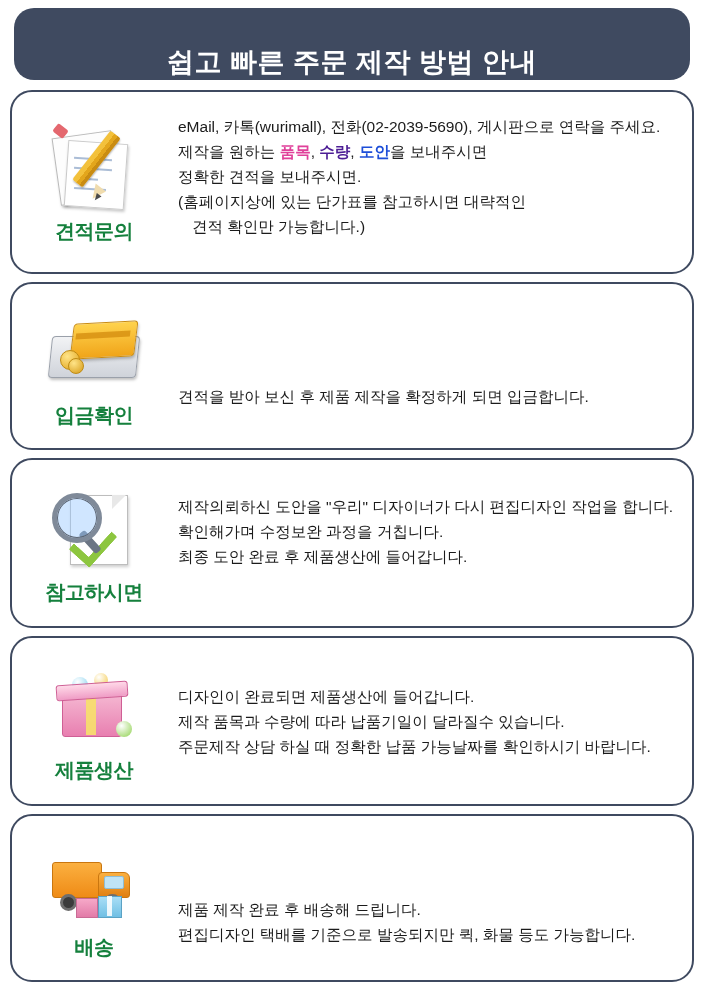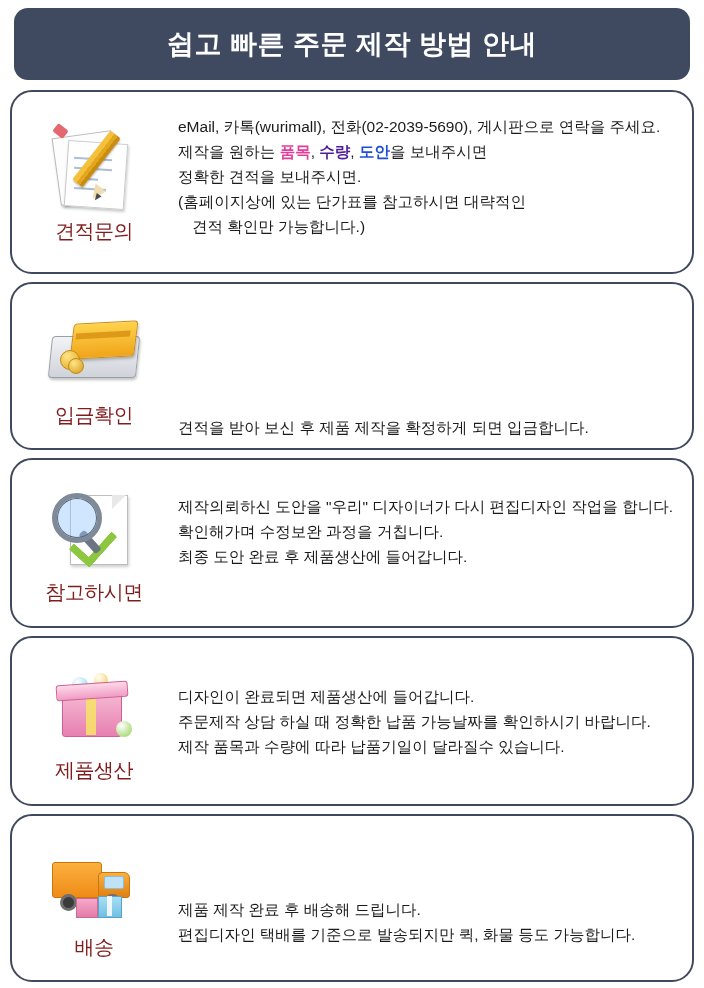--- a/index.html
+++ b/index.html
@@ -20,23 +20,23 @@
     height: 988px;
     box-sizing: border-box;
     padding: 8px 10px 8px 10px;
   }
 
   
   .header {
     height: 72px;
     margin: 0 4px 10px 4px;
     background: #3f4a60;
-    border-radius: 14px;
+    border-radius: 20px;
     display: flex;
-    align-items: center;
+    align-items: flex-end;
     justify-content: center;
   }
   .header-title {
     color: #ffffff;
     font-size: 27px;
     font-weight: bold;
     letter-spacing: 0.5px;
     white-space: nowrap;
   }
 
@@ -73,22 +73,22 @@
     padding-top: 4px;
   }
   .icon-box {
     width: 104px;
     height: 86px;
     position: relative;
   }
   .step-label {
     margin-top: 8px;
     font-size: 20px;
-    font-weight: normal;
-    color: #7f1d1d;
+    font-weight: bold;
+    color: #15803d;
     letter-spacing: -0.5px;
   }
 
   
   .step-right {
     flex: 1 1 auto;
     display: flex;
     flex-direction: column;
     justify-content: center;
     padding-left: 10px;
@@ -103,21 +103,21 @@
   .line.indent { padding-left: 14px; }
   .hl-pink   { color: #e0409a; font-weight: bold; }
   .hl-purple { color: #4c1d95; font-weight: bold; }
   .hl-blue   { color: #1d4ed8; font-weight: bold; }
 
   
   .step-1 .step-right { justify-content: flex-start; padding-top: 14px; }
   .step-3 .step-right { justify-content: flex-start; padding-top: 26px; }
   .step-4 .step-right { justify-content: flex-start; padding-top: 38px; }
   .step-5 .step-right { justify-content: center; padding-top: 48px; }
-  .step-2 .step-right { justify-content: flex-end; padding-top: 62px; }
+  .step-2 .step-right { justify-content: center; padding-top: 62px; }
 
   
 
   
   .ic-quote .paper {
     position: absolute; left: 14px; top: 10px;
     width: 58px; height: 66px; background: #fdfdfd;
     border: 1px solid #b9b9b9;
     transform: rotate(-8deg);
     box-shadow: 1px 2px 3px rgba(0,0,0,.25);
@@ -416,24 +416,24 @@
           <div class="boxlid"></div>
           <div class="ball3"></div>
         </div>
         <div class="step-label">제품생산</div>
       </div>
       <div class="step-right">
         <div class="line">
           <span>디자인이 완료되면 제품생산에 들어갑니다.</span>
         </div>
         <div class="line">
+          <span>제작 품목과 수량에 따라 납품기일이 달라질수 있습니다.</span>
+        </div>
+        <div class="line">
           <span>주문제작 상담 하실 때 정확한 납품 가능날짜를 확인하시기 바랍니다.</span>
-        </div>
-        <div class="line">
-          <span>제작 품목과 수량에 따라 납품기일이 달라질수 있습니다.</span>
         </div>
       </div>
     </div>
 
     <div class="step step-5">
       <div class="step-left">
         <div class="icon-box ic-ship">
           <div class="cargo"></div>
           <div class="cab"></div>
           <div class="window"></div>

